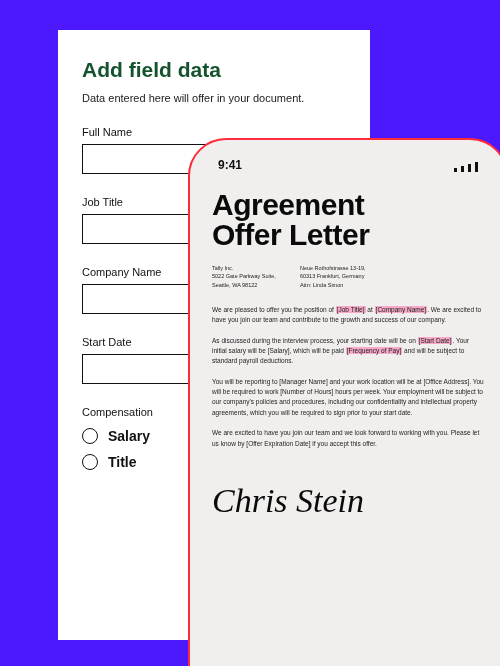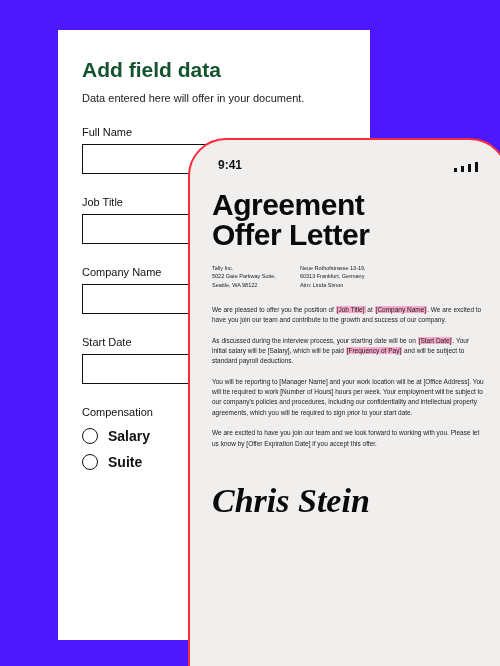--- a/index.html
+++ b/index.html
@@ -124,21 +124,20 @@
     padding: 0 1px;
   }
   .signature {
     margin-top: 27px;
     font-family: "Brush Script MT","Segoe Script",cursive;
     font-size: 34px;
     font-style: italic;
     color: #0a0a0a;
     transform: translateY(6px);
     white-space: nowrap;
-    font-weight: bold;
   }
 </style>
 </head>
 <body>
 
 <div class="form-card">
   <div class="form-title">Add field data</div>
   <div class="form-sub">Data entered here will offer in your document.</div>
 
   <div class="field-label">Full Name</div>
@@ -153,21 +152,21 @@
   <div class="field-label">Start Date</div>
   <input class="field-input" style="">
 
   <div class="field-label">Compensation</div>
   <div class="radio-row">
     <span class="radio-circle"></span>
     <span class="radio-label">Salary</span>
   </div>
   <div class="radio-row">
     <span class="radio-circle"></span>
-    <span class="radio-label">Suite</span>
+    <span class="radio-label">Title</span>
   </div>
 </div>
 
 <div class="phone">
   <div class="status-bar">
     <span>9:41</span>
     <span class="status-right">
       <span class="sig-bar b1"></span>
         <span class="sig-bar b2"></span>
         <span class="sig-bar b3"></span>

